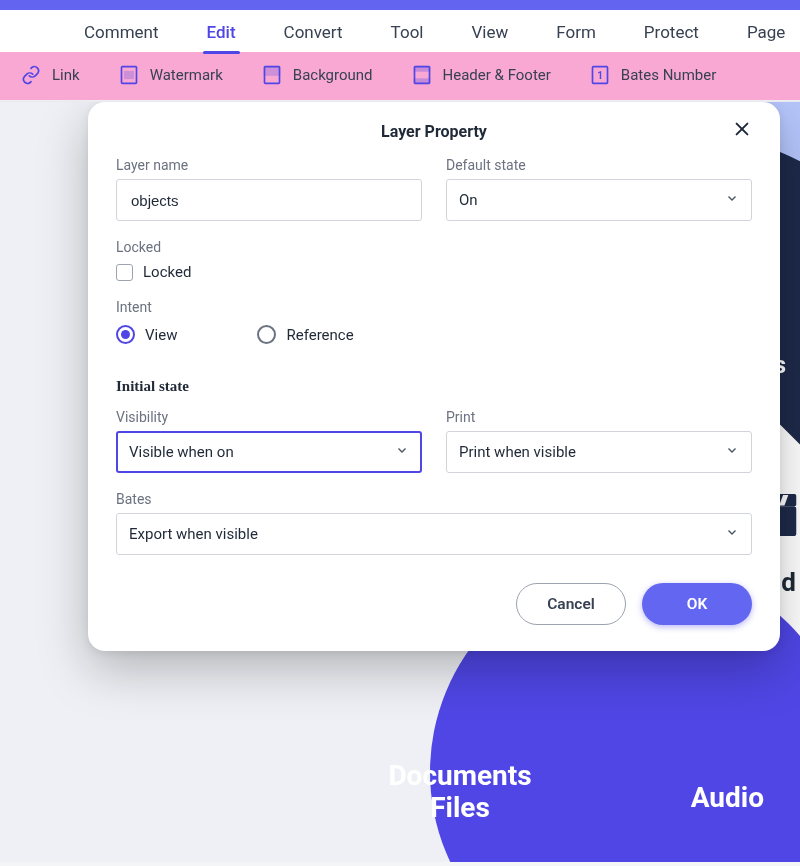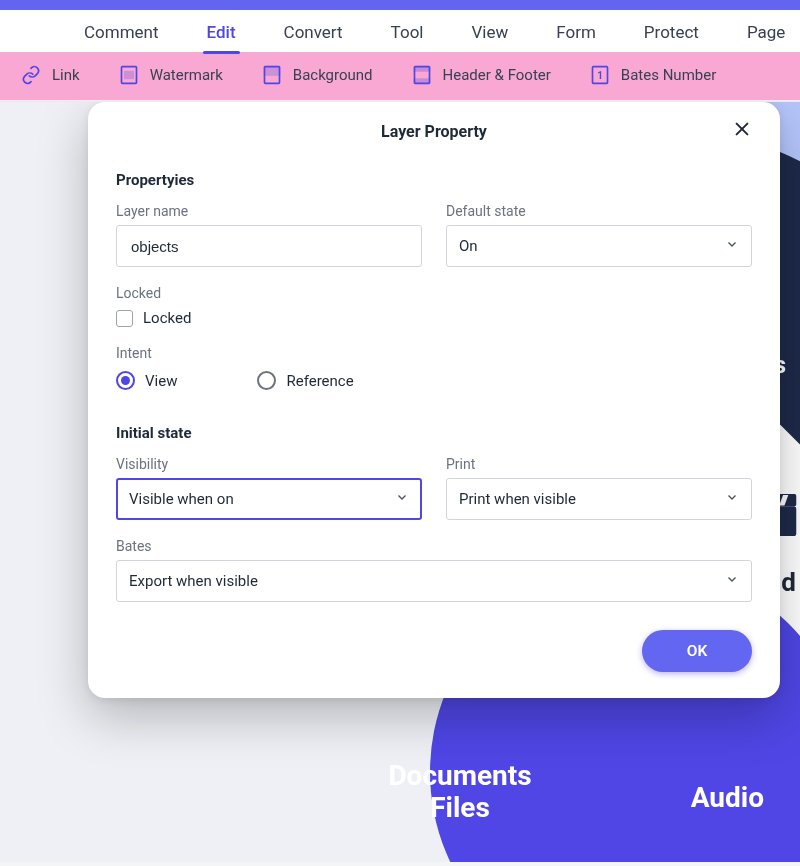--- a/index.html
+++ b/index.html
@@ -368,21 +368,20 @@
     <div class="dlg-header">
       <span>Layer Property</span>
       <span class="dlg-close">
         <svg viewBox="0 0 20 20" width="18" height="18" stroke="currentColor" stroke-width="2.2" stroke-linecap="round">
             <line x1="4" y1="4" x2="16" y2="16"></line>
             <line x1="16" y1="4" x2="4" y2="16"></line>
           </svg>
       </span>
     </div>
 
-    <div class="section-title">Propertyies</div>
 
     <div class="field-row">
       <div class="field">
         <div class="field-label">Layer name</div>
         <div class="text-input">
           <input type="text" value="objects" style="">
         </div>
       </div>
       <div class="field">
         <div class="field-label">Default state</div>
@@ -419,21 +418,21 @@
             <span>View</span>
           </div>
           <div class="radio-row">
             <span class="radio-outer unsel"></span>
             <span>Reference</span>
           </div>
         </div>
       </div>
     </div>
 
-    <div class="section-title" style="margin-top:34px;">Initial state</div>
+    <div class="section-title" style="margin-top:34px;font-family:Liberation Serif, serif;">Initial state</div>
 
     <div class="field-row">
       <div class="field">
         <div class="field-label">Visibility</div>
         <div class="select-box focused">
           <span>Visible when on</span>
           <span class="chev">
             <svg width="14" height="14" viewBox="0 0 20 20" fill="none" stroke="currentColor" stroke-width="2">
                 <polyline points="5 8 10 13 15 8"></polyline>
               </svg>
@@ -461,16 +460,17 @@
           <span class="chev">
             <svg width="14" height="14" viewBox="0 0 20 20" fill="none" stroke="currentColor" stroke-width="2">
                 <polyline points="5 8 10 13 15 8"></polyline>
               </svg>
           </span>
         </div>
       </div>
     </div>
 
     <div class="dlg-footer">
+      <div class="btn secondary">Cancel</div>
       <div class="btn primary">OK</div>
     </div>
   </div>
 </div>
 
 </body></html>

